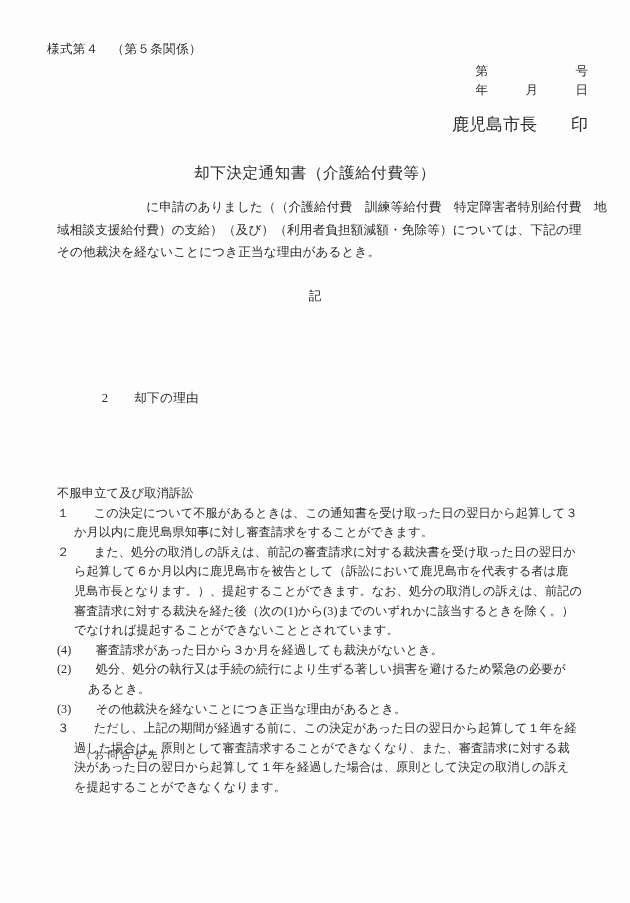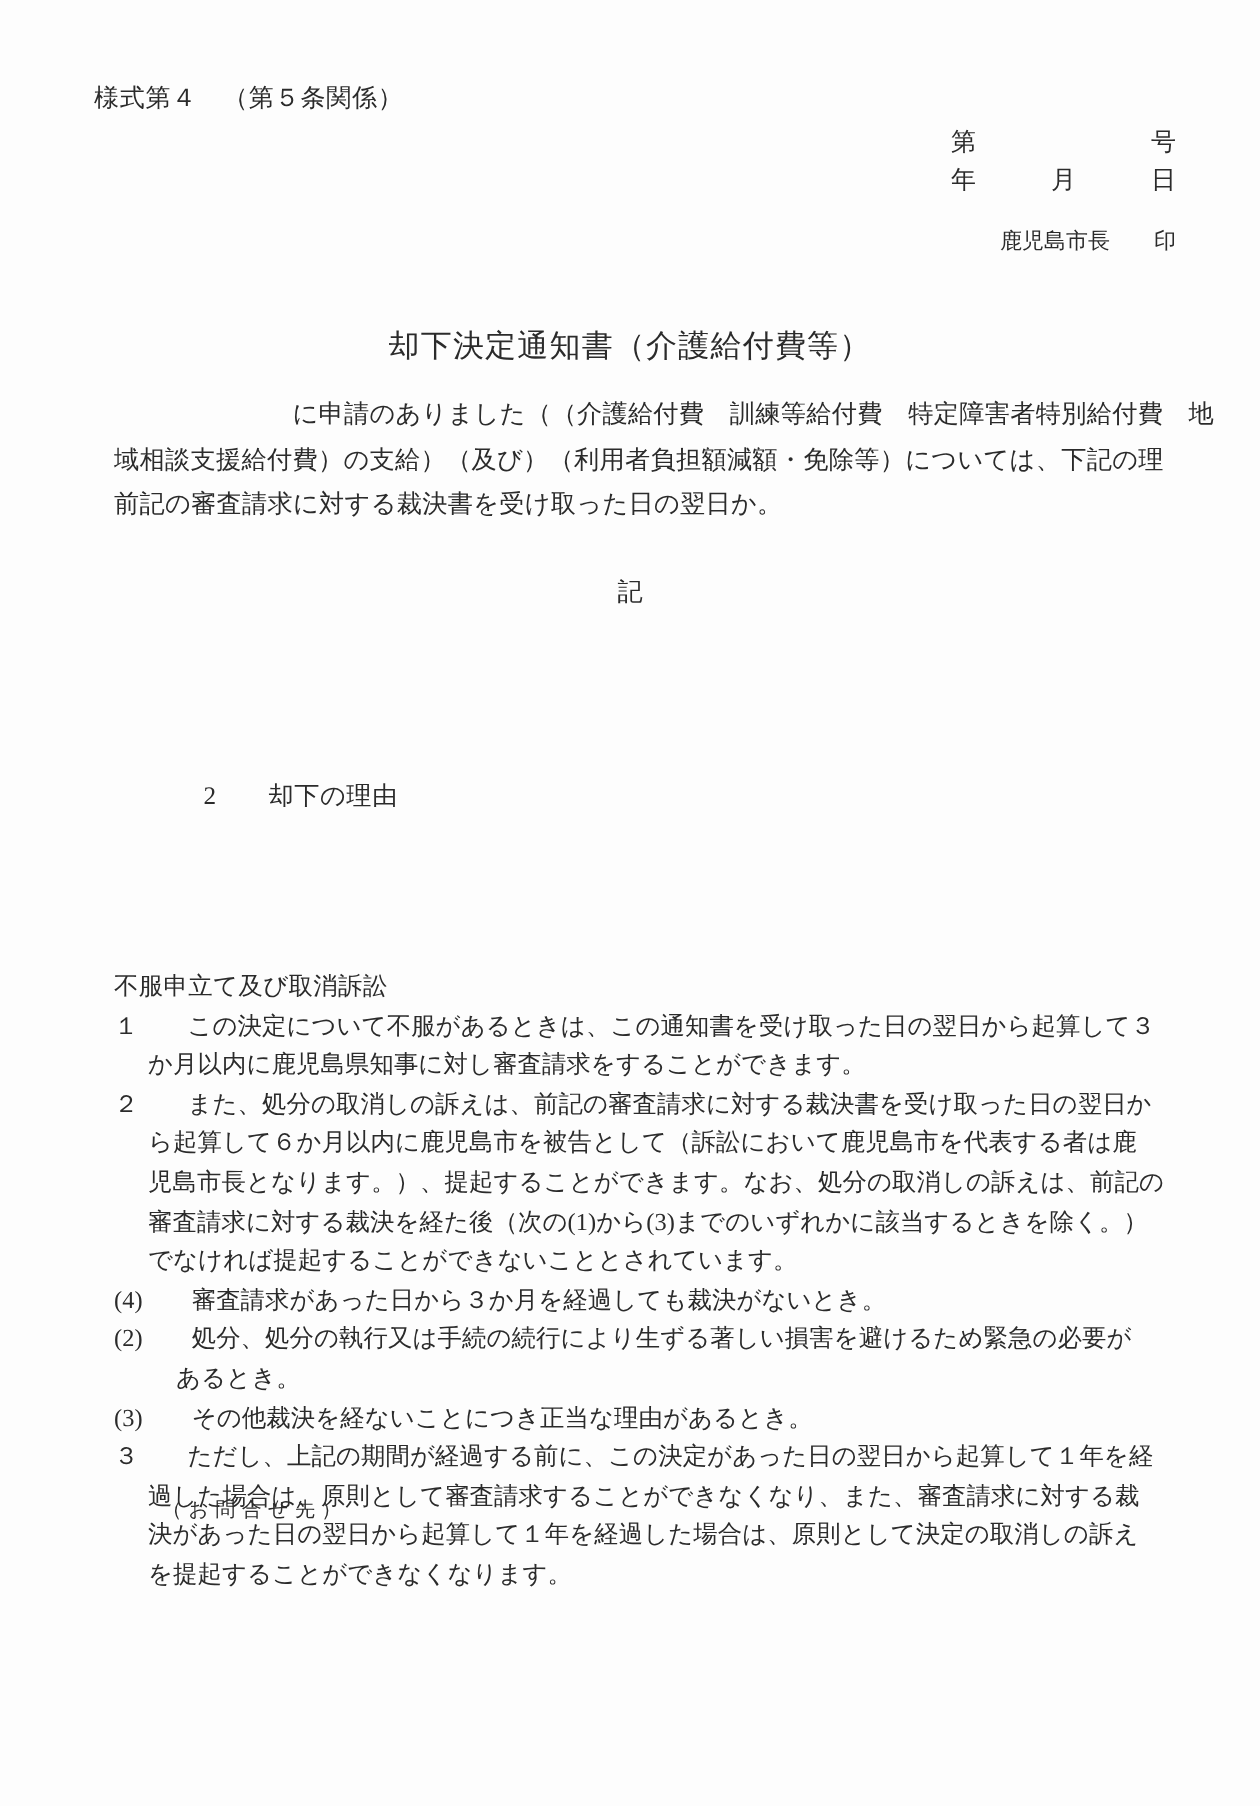--- a/index.html
+++ b/index.html
@@ -44,21 +44,21 @@
   }
   .meta-row {
     white-space: pre;
     display: block;
     margin-left: 29px;
   }
   .meta-issuer {
     position: absolute;
     right: 42px;
     top: 113px;
-    font-size: 11px;
+    font-size: 17px;
     white-space: pre;
     text-align: center;
   }
 
   
   .doc-title {
     position: absolute;
     left: 0;
     right: 0;
     top: 163px;
@@ -153,21 +153,21 @@
     <span class="meta-row">年　　　月　　　日</span>
   </div>
 
   <div class="meta-issuer">鹿児島市長　　印</div>
 
   <div class="doc-title">却下決定通知書（介護給付費等）</div>
 
   <div class="body-block">
     <span class="body-line l1">　　　　　　　に申請のありました（（介護給付費　訓練等給付費　特定障害者特別給付費　地</span>
     <span class="body-line">域相談支援給付費）の支給）（及び）（利用者負担額減額・免除等）については、下記の理</span>
-    <span class="body-line">前記の審査請求に対する裁決書を受け取った日の翌日か。</span>
+    <span class="body-line">その他裁決を経ないことにつき正当な理由があるとき。</span>
   </div>
 
   <div class="ki">記</div>
 
 
   <div class="section-item item-2">
     <span>2</span><span>　　</span><span>却下の理由</span>
   </div>
 
   <div class="appeal">

